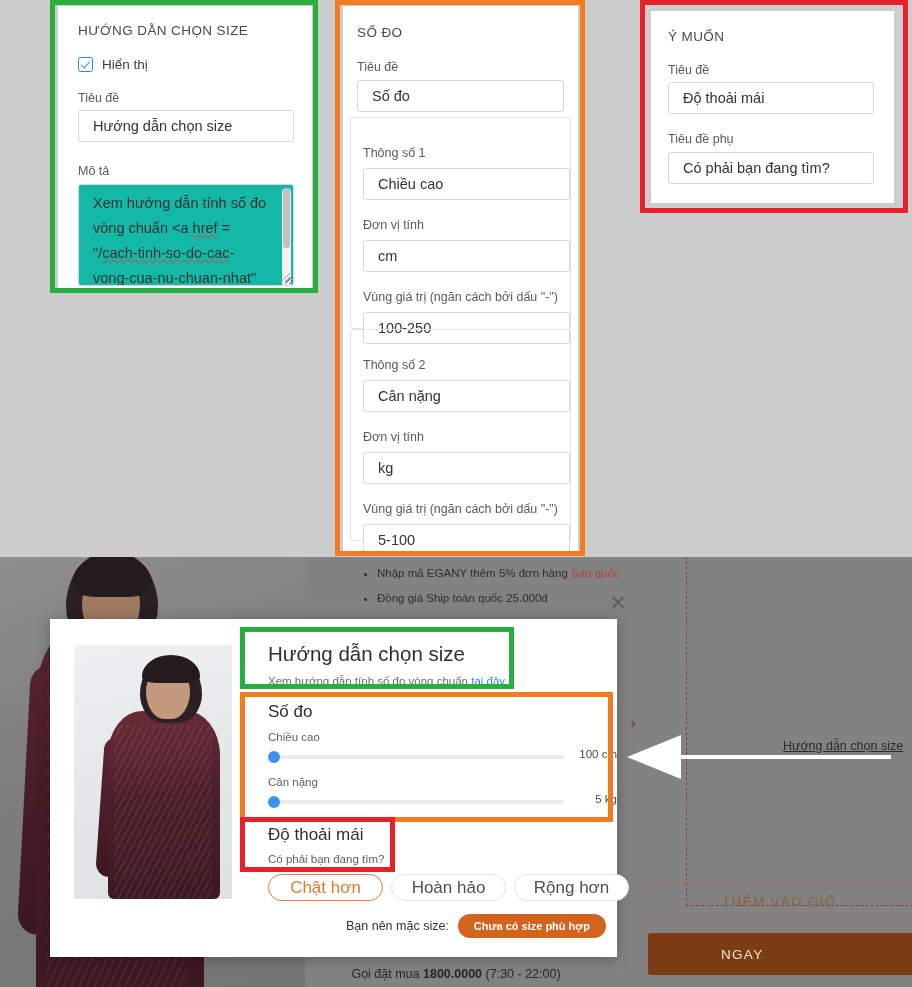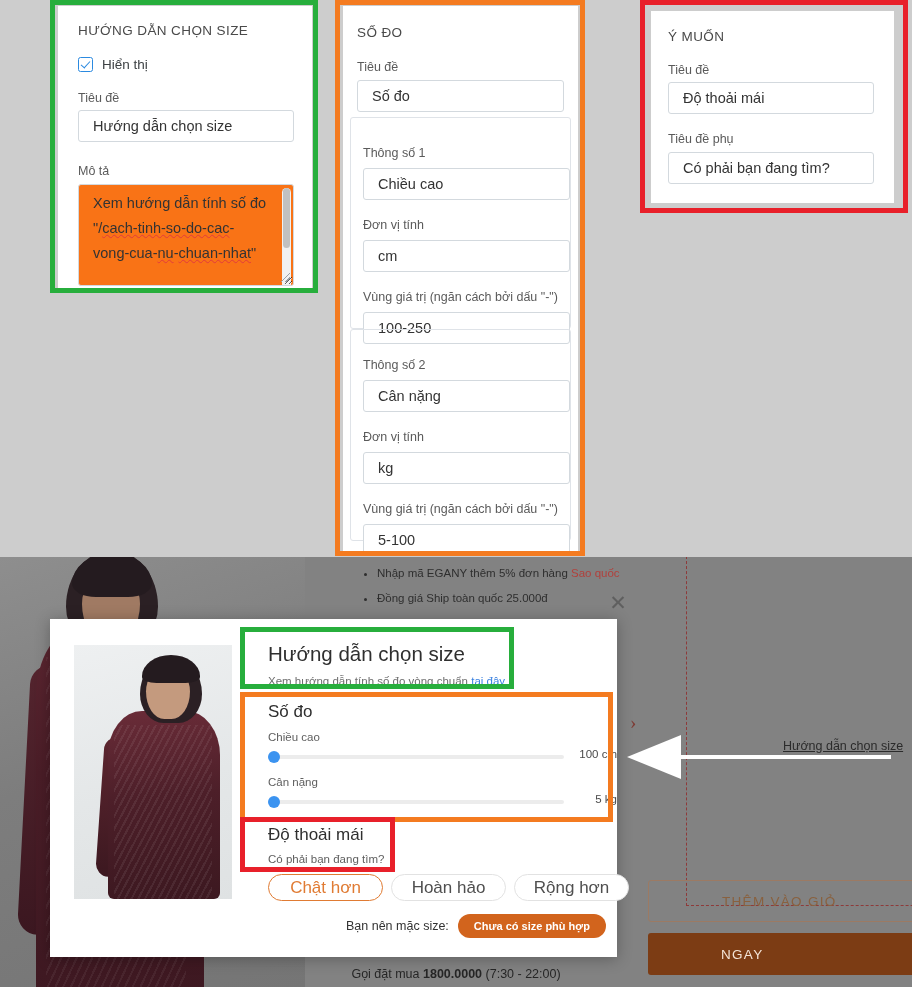--- a/index.html
+++ b/index.html
@@ -33,21 +33,21 @@
   .txt-input{
     box-sizing:border-box;width:100%;
     border:1px solid #d3d9de;border-radius:3px;background:#fff;
     font-size:14.5px;color:#333;
     padding:7px 10px 7px 14px;
     font-family:"Liberation Sans",sans-serif;
     outline:none;
   }
   .txt-area{
     box-sizing:border-box;width:100%;
-    border:1px solid #d3d9de;border-radius:3px;background:#f97316;
+    border:1px solid #d3d9de;border-radius:3px;background:#14b8a6;
     font-size:14.5px;color:#333;line-height:25px;
     padding:6px 19px 6px 14px;resize:vertical;
     font-family:"Liberation Sans",sans-serif;
     overflow-y:scroll;outline:none;
   }
   .subbox{
     box-sizing:border-box;border:1px solid #dfe3e8;border-radius:3px;
     padding:28px 12px 14px 12px;
   }
   .cbrow{display:flex;align-items:center;gap:9px;}
@@ -253,20 +253,21 @@
     <div class="fld-label" style="position:absolute;left:20px;top:85px;">Tiêu đề</div>
     <div style="position:absolute;left:20px;top:104px;width:216px;">
       <input class="txt-input" value="Hướng dẫn chọn size" style="">
     </div>
 
     <div class="fld-label" style="position:absolute;left:20px;top:158px;">Mô tả</div>
 
     <div style="position:absolute;left:20px;top:178px;width:216px;height:102px;">
       <div class="txt-area" style="position:relative;height:102px;overflow:hidden;">
         <div>Xem hướng dẫn tính số đo</div>
+        <div><span>vòng chuẩn &lt;a </span><span class="spell">href</span><span> =</span></div>
         <div><span>"/</span><span class="spell">cach-tinh-so-do-cac</span><span>-</span></div>
         <div><span>vong-cua-</span><span class="spell">nu</span><span>-</span><span class="spell">chuan-nhat</span><span>"</span></div>
         <span class="fake-scroll">
             <i></i>
           </span>
         <span class="resize-grip"></span>
       </div>
     </div>
   </div>
   <div class="hl hl-green" style="left:50px;top:0px;width:268px;height:293px;"></div>

